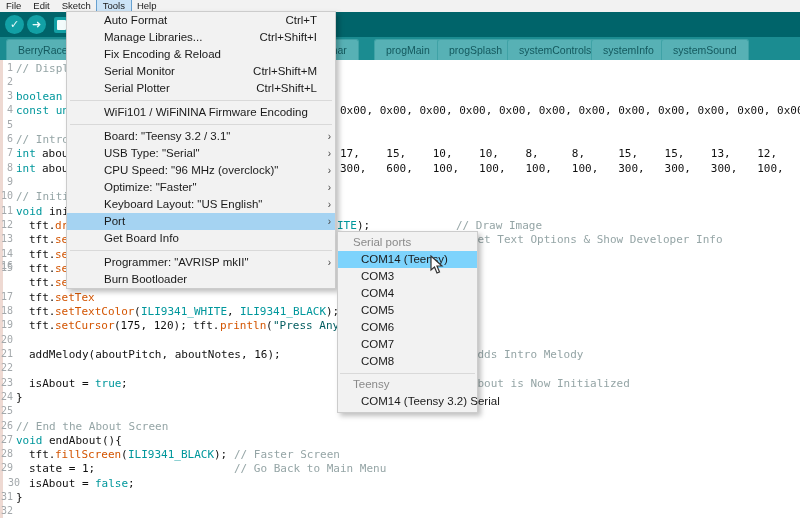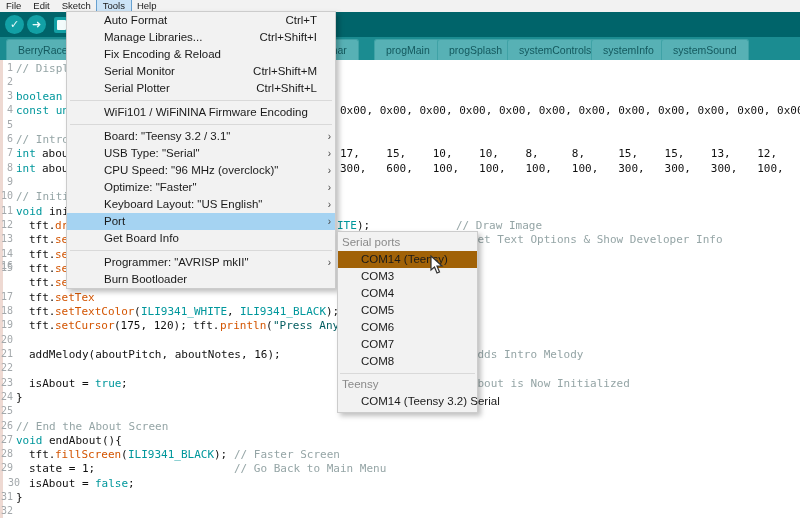--- a/index.html
+++ b/index.html
@@ -32,22 +32,22 @@
   .tools-menu { left:66px; top:11px; width:270px; }
   .menu-row { height:17px; line-height:17px; padding-left:37px; padding-right:8px; position:relative; white-space:nowrap; }
   .menu-row .shortcut { position:absolute; right:18px; top:0; }
   .menu-row .sub-arrow { position:absolute; right:4px; top:0; font-size:10px; color:#444; }
   .menu-row.hl { background:#a5d3f2; }
   .menu-sep { height:7px; position:relative; }
   .menu-sep::after { content:""; position:absolute; left:3px; right:3px; top:3px; border-top:1px solid #d9d9d9; }
 
   .port-submenu { left:337px; top:231px; width:141px; padding:2px 0; }
   .sm-row { height:17px; line-height:17px; padding-left:23px; white-space:nowrap; }
-  .sm-row.hl { background:#a16207; }
-  .sm-header { height:17px; line-height:17px; padding-left:4px; color:#8a8a8a; white-space:nowrap; }
+  .sm-row.hl { background:#7dd3fc; }
+  .sm-header { height:17px; line-height:17px; padding-left:15px; color:#8a8a8a; white-space:nowrap; }
   .sm-sep { height:6px; position:relative; }
   .sm-sep::after { content:""; position:absolute; left:2px; right:2px; top:3px; border-top:1px solid #d9d9d9; }
 
   .cursor { position:absolute; left:430px; top:255px; z-index:99; }
 </style>
 </head>
 <body>
 
 <div class="menubar" id="menubar">
     <span class="mb-item">File</span>

